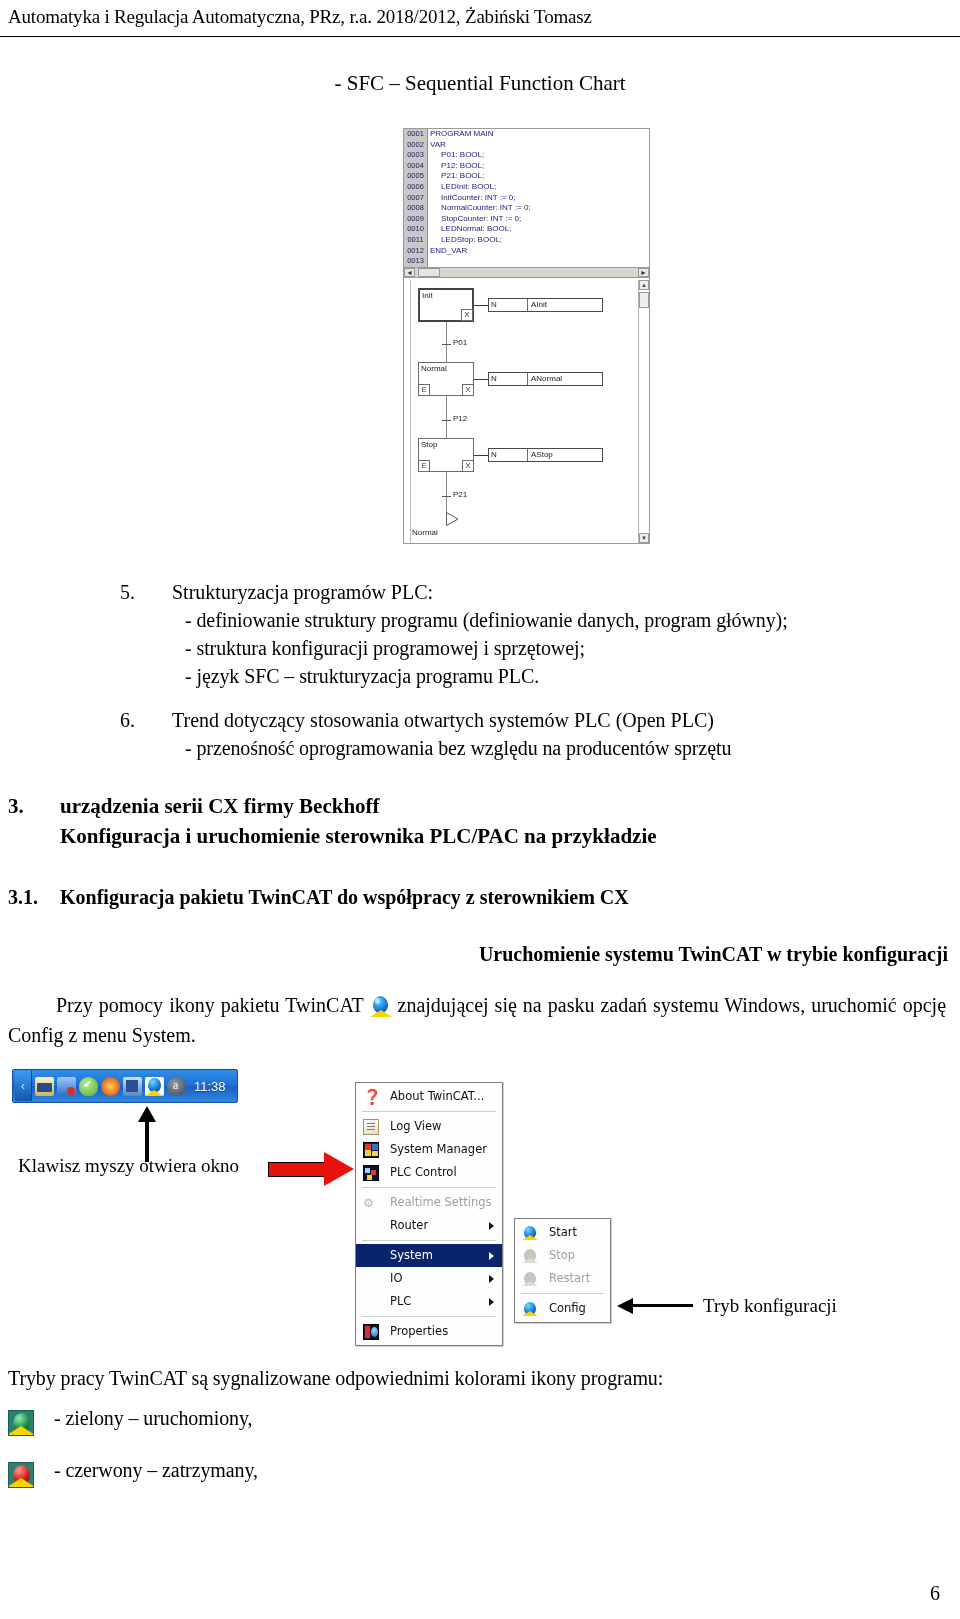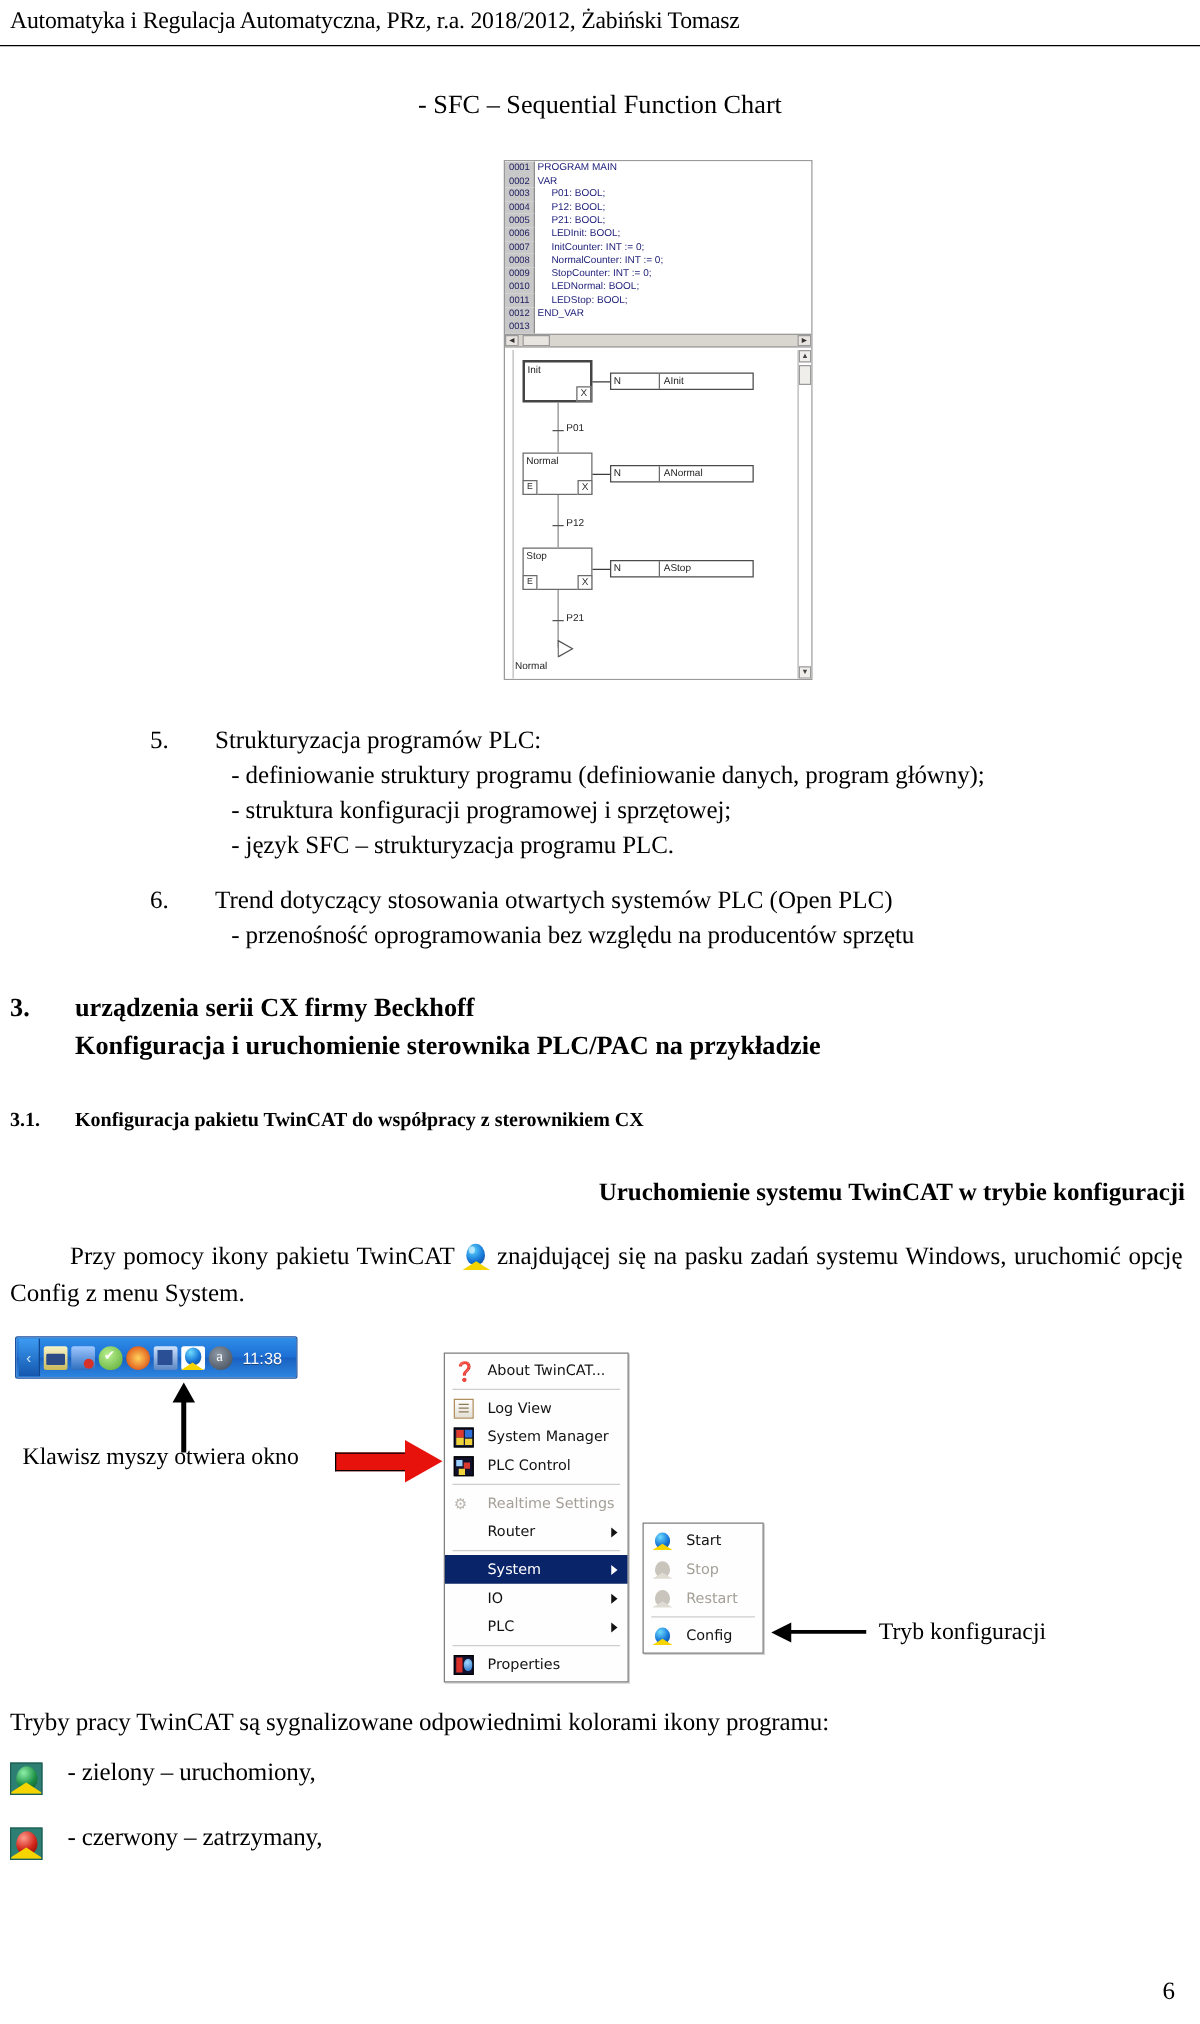--- a/index.html
+++ b/index.html
@@ -221,21 +221,21 @@
     font-weight: bold;
     font-size: 21px;
     line-height: 30px;
   }
   .h-sec .n { position: absolute; left: 0; top: 0; }
   .h-sec .t { display: block; margin-left: 52px; }
 
   .h-sub {
     position: absolute;
     font-weight: bold;
-    font-size: 16px;
+    font-size: 20px;
     line-height: 28px;
     font-family: Liberation Serif, serif;
   }
   .h-sub .n { position: absolute; left: 0; top: 0; }
   .h-sub .t { display: block; margin-left: 52px; }
 
   .h-plain {
     position: absolute;
     font-weight: bold;
     font-size: 20px;

